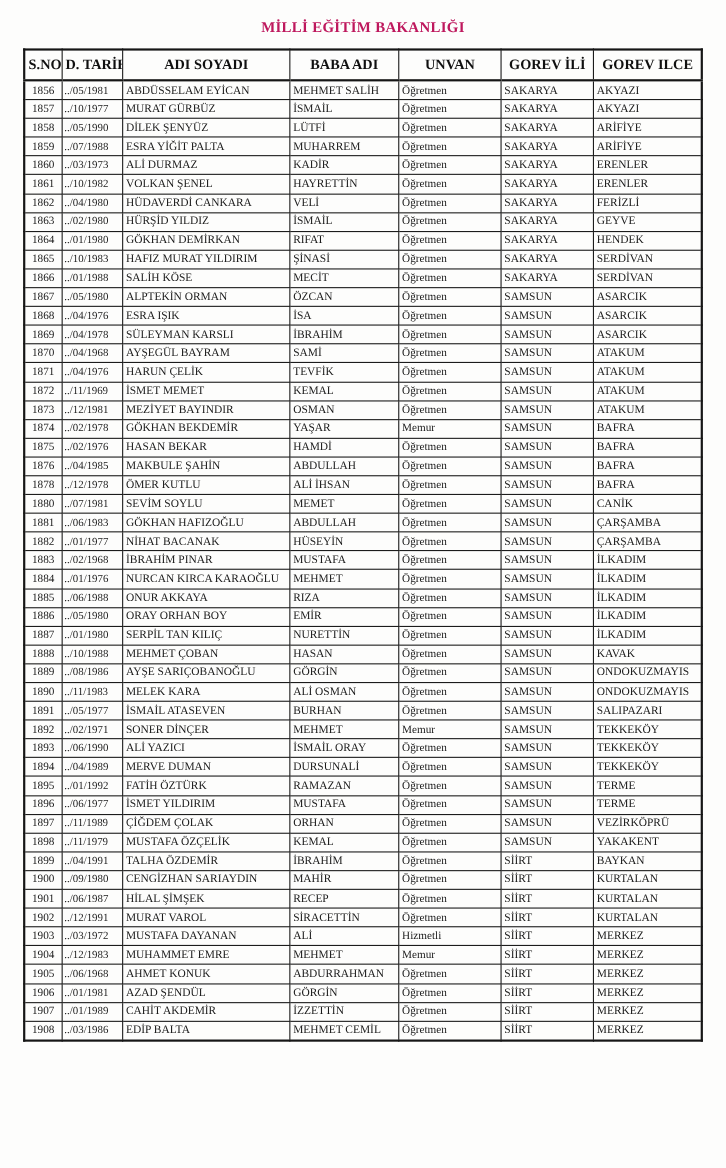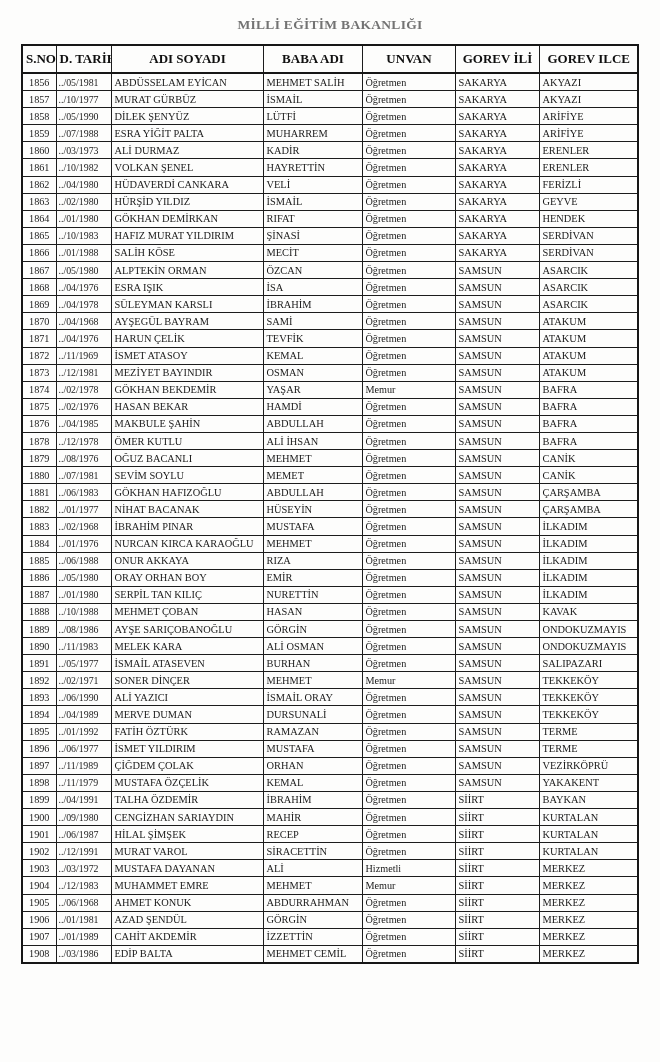--- a/index.html
+++ b/index.html
@@ -13,21 +13,21 @@
     color: #141414;
     font-family: "Liberation Serif", "DejaVu Serif", serif;
     overflow: hidden;
   }
   .doc-title {
     padding-top: 17px;
     text-align: center;
     font-size: 13.5px;
     font-weight: bold;
     letter-spacing: 0.3px;
-    color: #737373;
+    color: #be185d;
   }
   table.personnel {
     border-collapse: collapse;
     table-layout: fixed;
     width: 616px;
     margin: 11px 0 0 21px;
     border: 2px solid #161616;
   }
   th, td {
     border: 1px solid #1c1c1c;
@@ -222,21 +222,21 @@
           <td class="c1">../04/1976</td>
           <td class="c2">HARUN ÇELİK</td>
           <td class="c3">TEVFİK</td>
           <td class="c4">Öğretmen</td>
           <td class="c5">SAMSUN</td>
           <td class="c6">ATAKUM</td>
         </tr>
         <tr>
           <td class="c0">1872</td>
           <td class="c1">../11/1969</td>
-          <td class="c2">İSMET ATASOY</td>
+          <td class="c2">İSMET MEMET</td>
           <td class="c3">KEMAL</td>
           <td class="c4">Öğretmen</td>
           <td class="c5">SAMSUN</td>
           <td class="c6">ATAKUM</td>
         </tr>
         <tr>
           <td class="c0">1873</td>
           <td class="c1">../12/1981</td>
           <td class="c2">MEZİYET BAYINDIR</td>
           <td class="c3">OSMAN</td>
@@ -274,29 +274,20 @@
         <tr>
           <td class="c0">1878</td>
           <td class="c1">../12/1978</td>
           <td class="c2">ÖMER KUTLU</td>
           <td class="c3">ALİ İHSAN</td>
           <td class="c4">Öğretmen</td>
           <td class="c5">SAMSUN</td>
           <td class="c6">BAFRA</td>
         </tr>
         <tr>
-          <td class="c0">1879</td>
-          <td class="c1">../08/1976</td>
-          <td class="c2">OĞUZ BACANLI</td>
-          <td class="c3">MEHMET</td>
-          <td class="c4">Öğretmen</td>
-          <td class="c5">SAMSUN</td>
-          <td class="c6">CANİK</td>
-        </tr>
-        <tr>
           <td class="c0">1880</td>
           <td class="c1">../07/1981</td>
           <td class="c2">SEVİM SOYLU</td>
           <td class="c3">MEMET</td>
           <td class="c4">Öğretmen</td>
           <td class="c5">SAMSUN</td>
           <td class="c6">CANİK</td>
         </tr>
         <tr>
           <td class="c0">1881</td>

